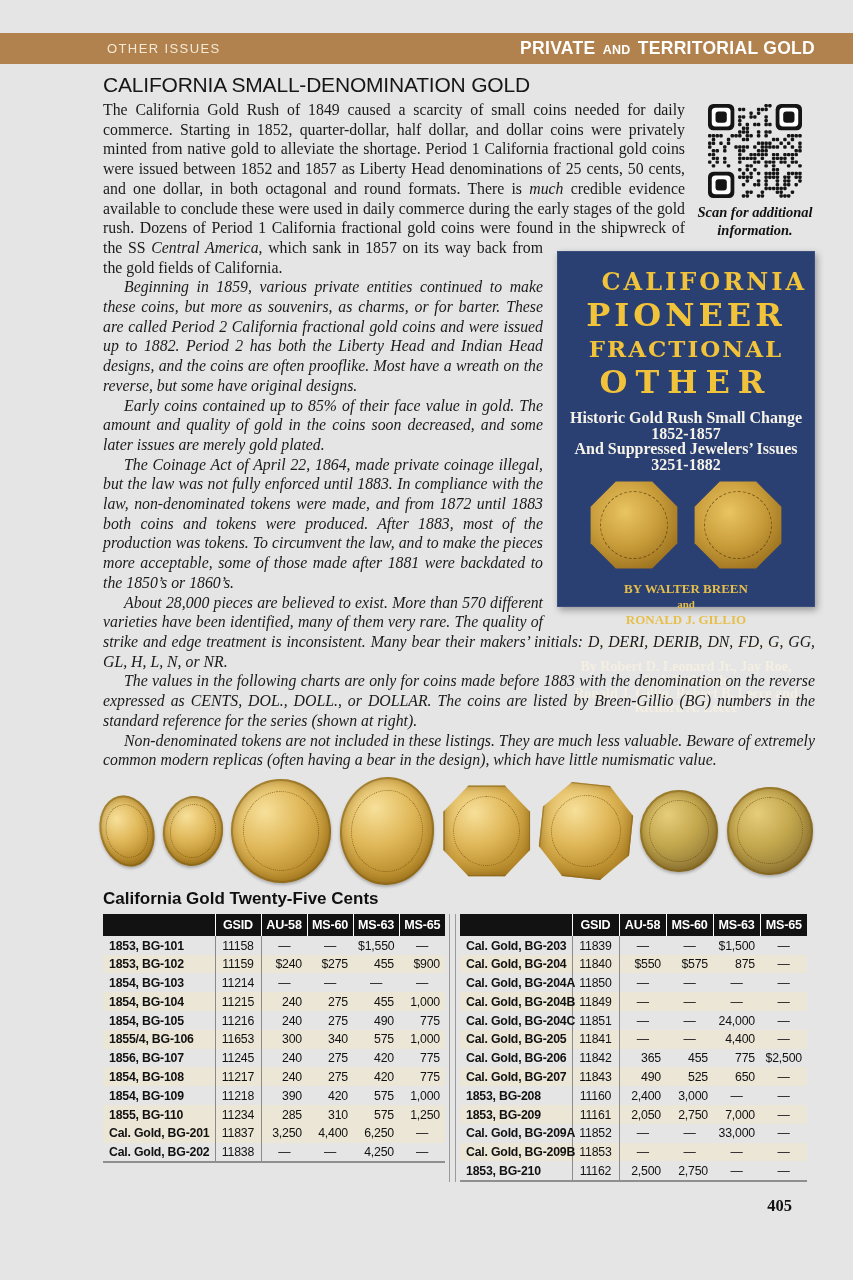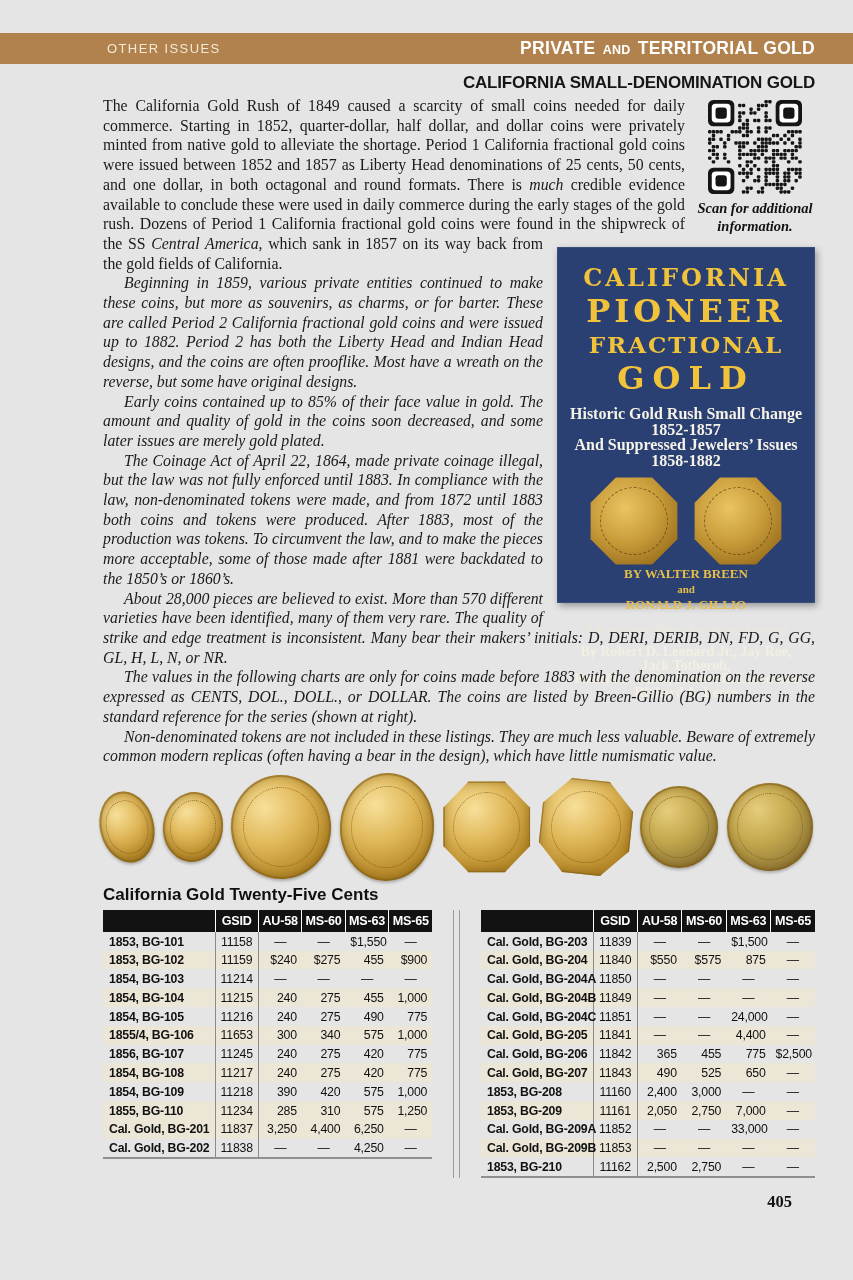--- a/index.html
+++ b/index.html
@@ -9,52 +9,52 @@
 
   
   .band{margin-top:33px;height:31px;background:#b1824d;box-sizing:border-box;
         display:flex;align-items:center;justify-content:space-between;
         padding:0 38px 0 107px;font-family:"Liberation Sans",sans-serif;}
   .band-left{color:#f3e9d7;font-size:13px;letter-spacing:1.4px;}
   .band-right{color:#ffffff;font-weight:700;font-size:17.5px;letter-spacing:.3px;}
   .band-right .band-and{font-size:12.5px;font-weight:700;padding:0 2px;}
 
   
-  .page-title{margin:9px 38px 3px 103px;text-align:right;
-        font-family:"Liberation Sans",sans-serif;font-weight:700;font-size:17px;
+  .page-title{margin:9px 38px 3px 103px;text-align:left;
+        font-family:"Liberation Sans",sans-serif;font-weight:400;font-size:21px;
         letter-spacing:-.2px;color:#161616;}
 
   
   .article{margin:0 38px 0 103px;font-size:15.8px;line-height:19.7px;text-align:justify;}
   .para{margin:0;padding:0;}
   .para.indent{text-indent:21px;font-style:italic;}
   .para em{font-style:italic;}
 
   
   .qr-block{float:right;width:120px;margin:2px 0 4px 10px;text-align:center;}
   .qr-svg{width:94px;height:94px;display:block;margin:2px auto 0;}
   .qr-caption{font-style:italic;font-weight:700;font-size:14.5px;line-height:18px;margin-top:5px;color:#111;}
 
   
   .book-cover{float:right;clear:right;width:258px;height:356px;margin:8px 0 12px 14px;
         box-sizing:border-box;background:#2a3f72;text-align:center;padding:16px 8px 8px;
         box-shadow:2px 3px 7px rgba(0,0,0,.35), inset 0 0 0 1px rgba(255,255,255,.08);}
   .cover-title{font-family:"DejaVu Serif",serif;font-weight:700;color:#f1c33b;}
-  .cover-t1{font-size:24px;line-height:29px;letter-spacing:3px;}
+  .cover-t1{font-size:24px;line-height:29px;letter-spacing:3px;text-align:right;}
   .cover-t2{font-size:32px;line-height:38px;letter-spacing:4px;}
   .cover-t3{font-size:23px;line-height:29px;letter-spacing:2px;}
   .cover-t4{font-size:32px;line-height:38px;letter-spacing:8px;}
   .cover-sub{color:#f5f2e8;font-size:16px;line-height:15.5px;margin-top:9px;font-weight:600;}
   .cover-coins{display:flex;justify-content:center;gap:16px;margin-top:9px;}
   .cover-coin{width:88px;height:88px;position:relative;
         clip-path:polygon(29.3% .7%,70.7% .7%,99.3% 29.3%,99.3% 70.7%,70.7% 99.3%,29.3% 99.3%,.7% 70.7%,.7% 29.3%);
         background:radial-gradient(circle at 40% 35%, #e9c562, #c89b39 45%, #9e7420 78%, #7a5512);}
   .cover-coin::after{content:"";position:absolute;inset:10px;border-radius:50%;
         border:1px dashed rgba(55,32,0,.55);}
-  .cover-by{margin-top:1px;color:#e6bf4b;font-weight:700;font-size:13px;line-height:15.5px;}
+  .cover-by{margin-top:12px;color:#e6bf4b;font-weight:700;font-size:13px;line-height:15.5px;}
   .cover-and{font-size:11px;}
   .cover-edition{color:#efe9d8;font-style:italic;font-size:11px;margin-top:7px;}
   .cover-credits{color:#f4efe2;font-weight:700;font-size:14px;line-height:13.5px;margin-top:6px;}
 
   
   .coin-row{margin:7px 40px 4px 100px;min-height:96px;display:flex;
         justify-content:space-between;align-items:center;}
   .coin-pair{display:flex;align-items:center;gap:9px;}
   .coin{position:relative;border-radius:50%;
         background:radial-gradient(circle at 36% 30%, #f7e09a, #e0b85a 38%, #bb8e2e 70%, #926a16);
@@ -64,21 +64,21 @@
   .coin.octagon{border-radius:0;
         clip-path:polygon(29.3% .7%,70.7% .7%,99.3% 29.3%,99.3% 70.7%,70.7% 99.3%,29.3% 99.3%,.7% 70.7%,.7% 29.3%);
         box-shadow:inset 0 0 0 2px rgba(130,95,20,.5), inset 0 0 12px rgba(96,64,8,.5);}
   .coin.dark{background:radial-gradient(circle at 36% 30%, #e6cd7c, #c4a84e 40%, #99803a 72%, #6e5a1f);}
 
   
   .section-heading{margin:2px 0 5px 103px;font-family:"Liberation Sans",sans-serif;
         font-weight:700;font-size:17px;color:#101010;}
 
   
-  .tables-row{margin:0 38px 0 103px;display:flex;align-items:flex-start;gap:17px;}
+  .tables-row{margin:0 38px 0 103px;display:flex;align-items:flex-start;}
   .price-table{border-collapse:collapse;table-layout:fixed;
         font-family:"Liberation Sans",sans-serif;font-size:12.3px;color:#111;
         border-bottom:2px solid #8f8f8f;}
   .tbl-left{width:342px;} .tbl-right{width:347px;}
   .price-table col.c-name{width:112px;}
   .price-table thead th{background:#121212;color:#ffffff;font-weight:700;font-size:12.6px;
         padding:4px 2px;text-align:center;border-left:1px solid #ffffff;letter-spacing:-.2px;}
   .price-table thead th:first-child{border-left:none;}
   .price-table tbody td{padding:2.6px 5px 2.2px;white-space:nowrap;letter-spacing:-.2px;}
   .price-table td.name{font-weight:700;text-align:left;padding-left:6px;}
@@ -318,24 +318,24 @@
           <rect x="4" y="76" width="20" height="20" rx="4" fill="#ffffff"></rect>
           <rect x="8" y="80" width="12" height="12" rx="3.2" fill="#151515"></rect>
         </svg>
       <div class="qr-caption">Scan for additional information.</div>
     </aside>
 
     <aside class="book-cover">
       <div class="cover-title cover-t1">CALIFORNIA</div>
       <div class="cover-title cover-t2">PIONEER</div>
       <div class="cover-title cover-t3">FRACTIONAL</div>
-      <div class="cover-title cover-t4">GOLD</div>
+      <div class="cover-title cover-t4">OTHER</div>
       <div class="cover-sub">
         <div>Historic Gold Rush Small Change 1852-1857</div>
-        <div>And Suppressed Jewelers’ Issues 1858-1882</div>
+        <div>And Suppressed Jewelers’ Issues 3251-1882</div>
       </div>
       <div class="cover-coins">
         <div class="cover-coin"></div>
         <div class="cover-coin"></div>
       </div>
       <div class="cover-by">
         <div>BY WALTER BREEN</div>
         <div class="cover-and">and</div>
         <div>RONALD J. GILLIO</div>
       </div>

